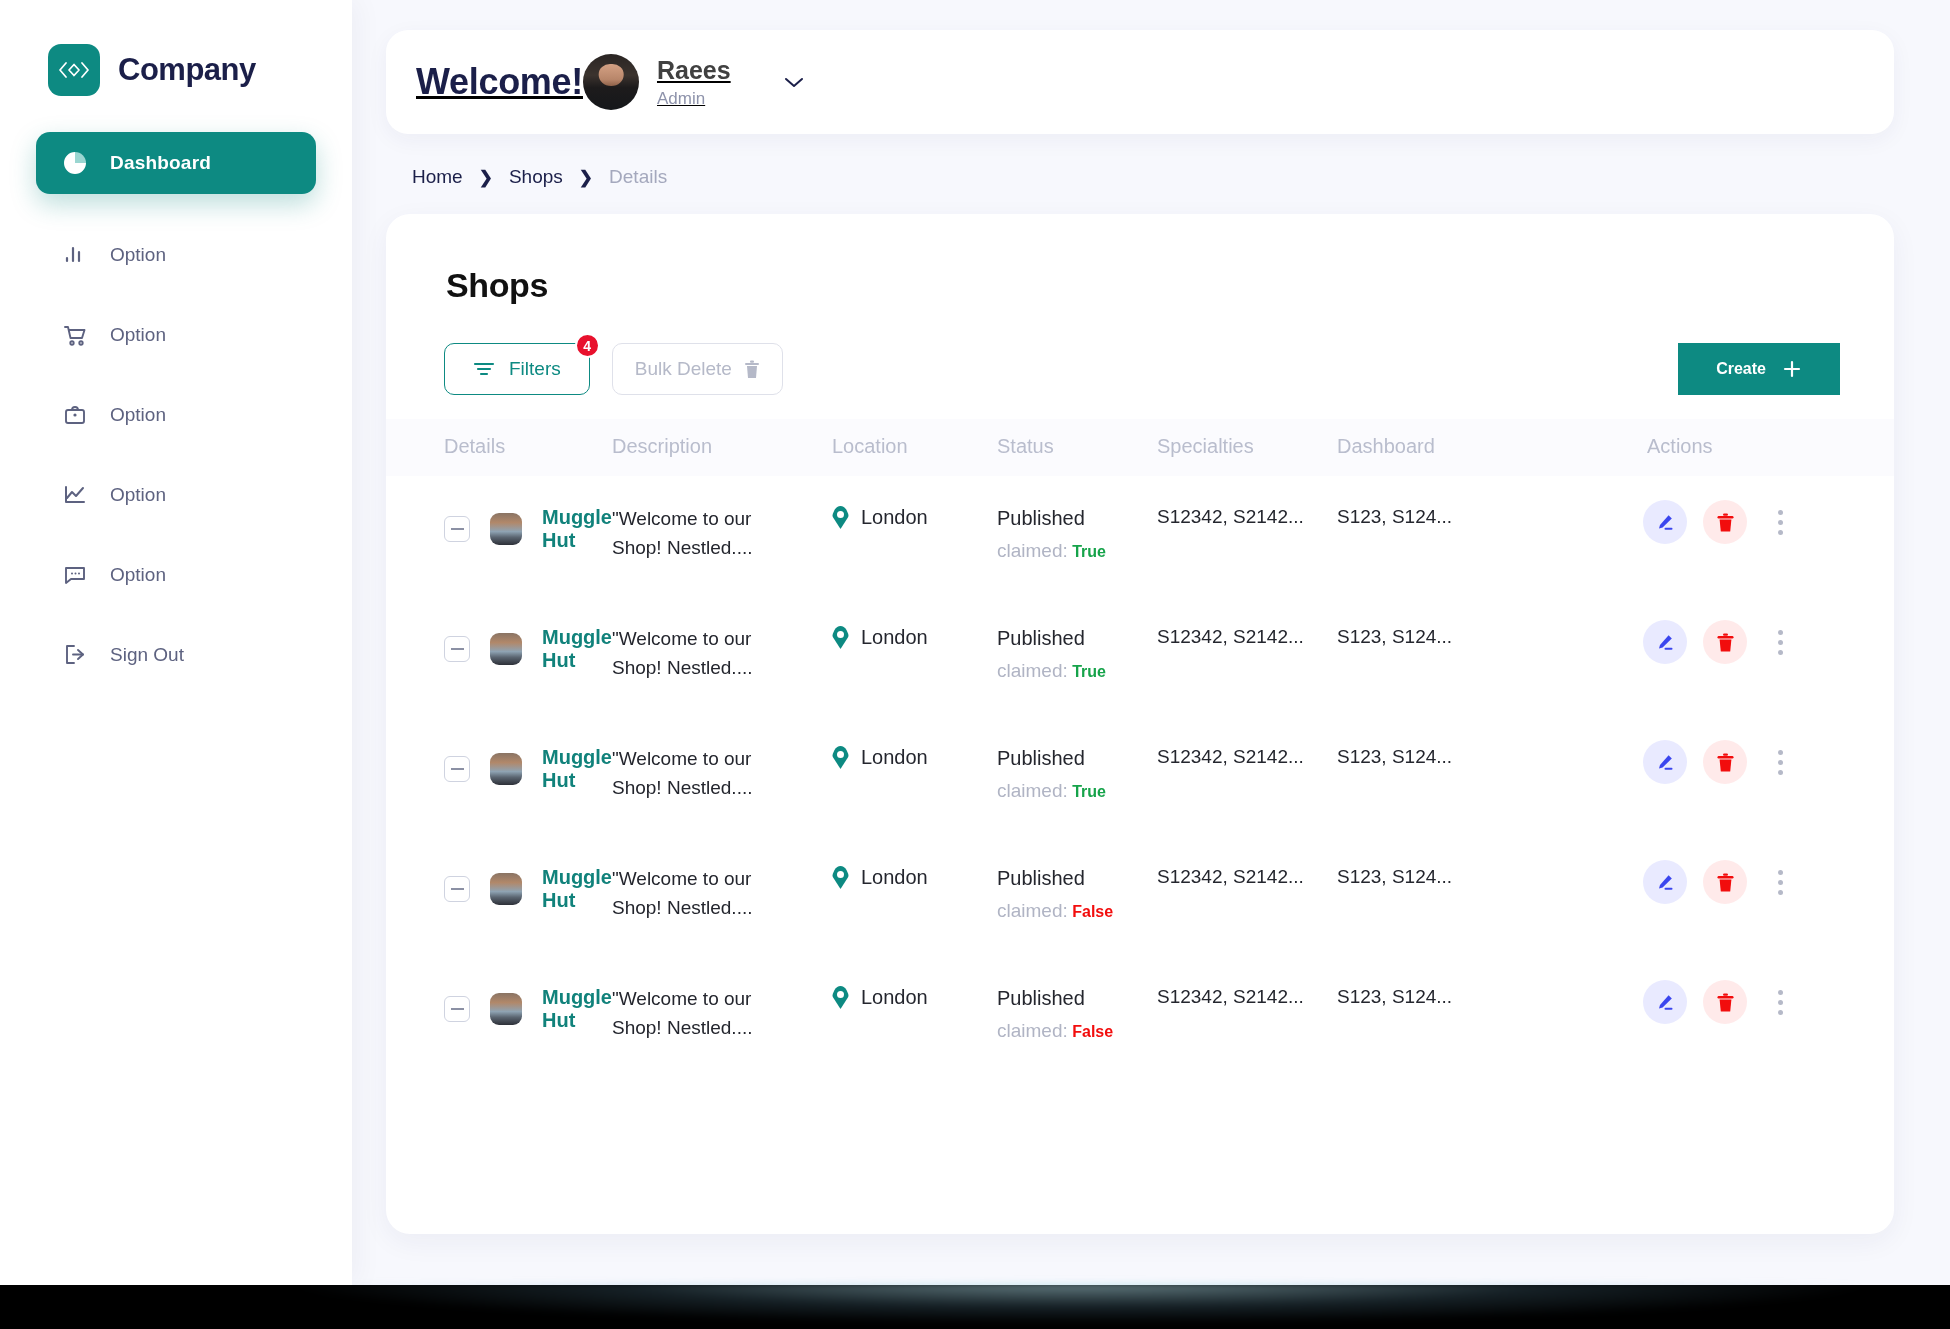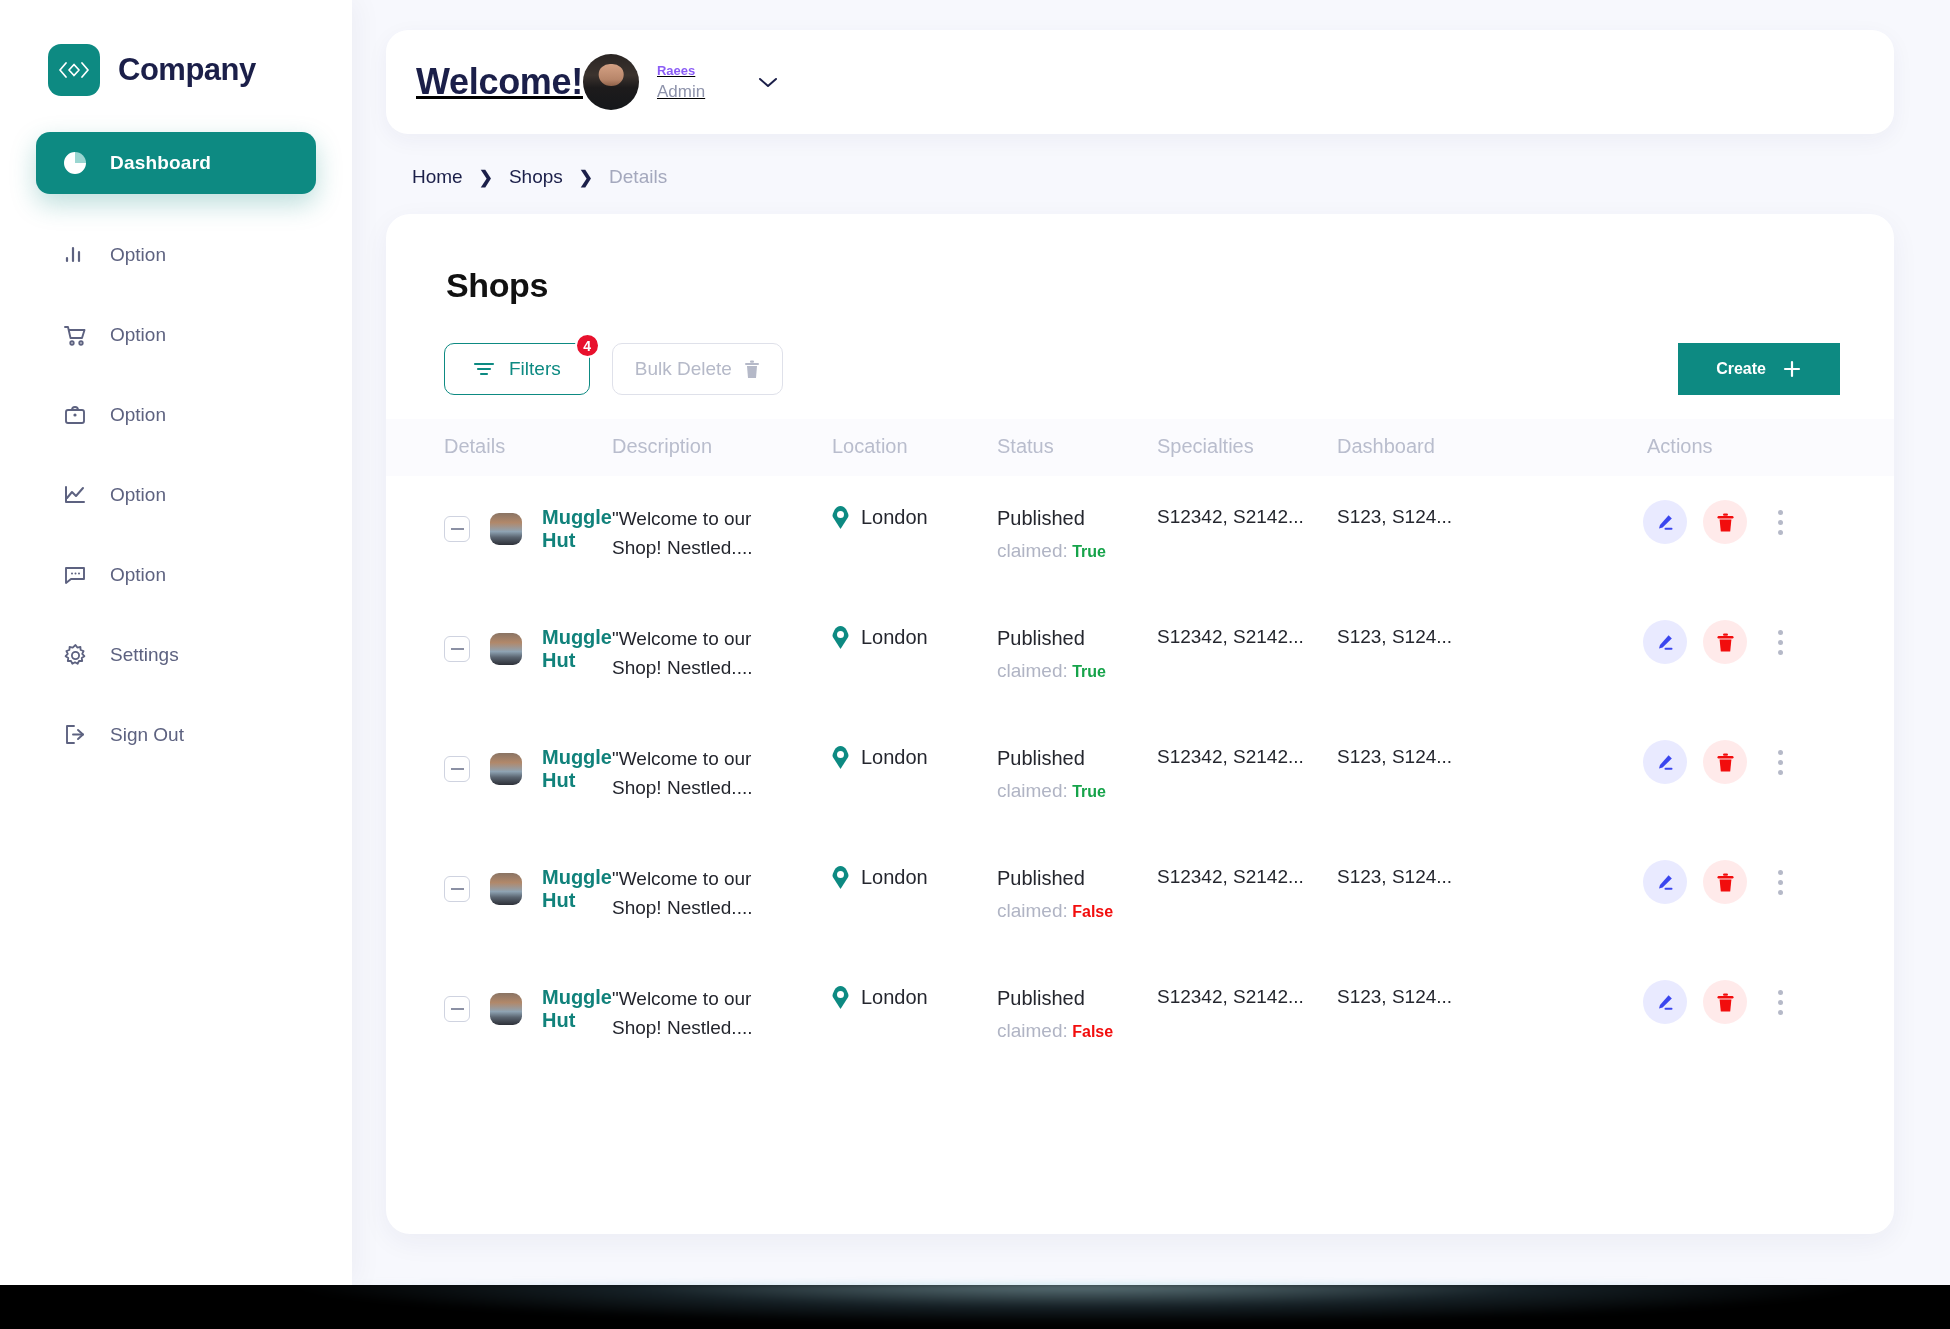--- a/index.html
+++ b/index.html
@@ -79,21 +79,21 @@
       radial-gradient(circle at 50% 34%, #c08b6d 0 15%, rgba(192,139,109,0) 16%),
       linear-gradient(180deg,#2a2523 0%, #3b332e 38%, #1d1b1c 60%, #15171a 100%);
     position: relative; overflow: hidden; flex: 0 0 56px;
   }
   .avatar-lg::after{
     content:""; position:absolute; left:50%; top:18%; width:44%; height:40%;
     transform:translateX(-50%); border-radius:46% 46% 50% 50%;
     background: linear-gradient(180deg,#d4a184 0%, #b8866a 70%, #8e6149 100%);
   }
   .user-meta { display: flex; flex-direction: column; gap: 4px; }
-  .user-name { font-size: 13px; font-weight: bold; color: #8b5cf6; }
+  .user-name { font-size: 25px; font-weight: bold; color: #404040; }
   .user-role { font-size: 17px; color: #8e93ab; }
   .chev { color: #1b1f49; font-size: 20px; margin-left: 34px; cursor: pointer; }
 
   .crumbs { display: flex; align-items: center; gap: 16px; padding: 32px 0 0 26px; }
   .crumb { font-size: 19px; color: #1b1f49; font-weight: 500; cursor: pointer; }
   .crumb.muted { color: #a4a8bd; font-weight: normal; cursor: default; }
   .crumb-sep { color: #1b1f49; font-size: 17px; font-weight: bold; }
 
   .panel {
     margin-top: 26px;
@@ -320,29 +320,20 @@
           <svg width="26" height="26" viewBox="0 0 26 26" fill="none" stroke="#5d6280" stroke-width="1.9" stroke-linejoin="round">
             <path d="M4 6 H22 V17 H9 L4 21 Z"></path>
             <circle cx="10" cy="11.5" r="1" fill="#5d6280" stroke="none"></circle>
             <circle cx="13.5" cy="11.5" r="1" fill="#5d6280" stroke="none"></circle>
             <circle cx="17" cy="11.5" r="1" fill="#5d6280" stroke="none"></circle>
           </svg>
         </span>
         <span class="label">Option</span>
       </div>
 
-      <div class="nav-item">
-        <span class="ico">
-          <svg width="27" height="27" viewBox="0 0 27 27" fill="none" stroke="#5d6280" stroke-width="1.8" stroke-linejoin="round">
-            <circle cx="13.5" cy="13.5" r="3.6"></circle>
-            <path d="M13.5 3 L15.3 5.6 L18.4 4.8 L18.6 8 L21.6 9 L20.2 11.9 L22.4 14.2 L19.7 15.9 L20.2 19 L17 19 L15.6 21.8 L13 20.3 L10.4 21.8 L9 19 L5.8 19 L6.3 15.9 L3.6 14.2 L5.8 11.9 L4.4 9 L7.4 8 L7.6 4.8 L10.7 5.6 Z"></path>
-          </svg>
-        </span>
-        <span class="label">Settings</span>
-      </div>
 
       <div class="nav-item">
         <span class="ico">
           <svg width="26" height="26" viewBox="0 0 26 26" fill="none" stroke="#5d6280" stroke-width="1.9" stroke-linecap="round" stroke-linejoin="round">
             <path d="M12 4 H5 V21 H12"></path>
             <path d="M16 8 L21 12.5 L16 17"></path>
             <path d="M21 12.5 H11"></path>
           </svg>
         </span>
         <span class="label">Sign Out</span>

